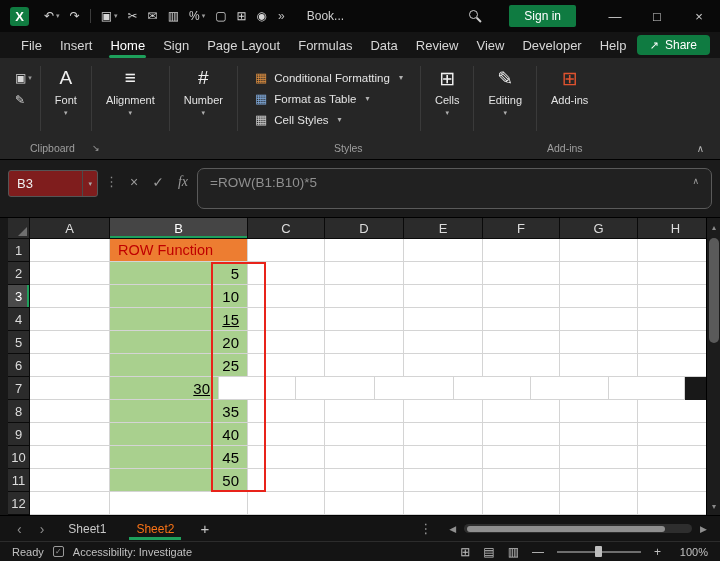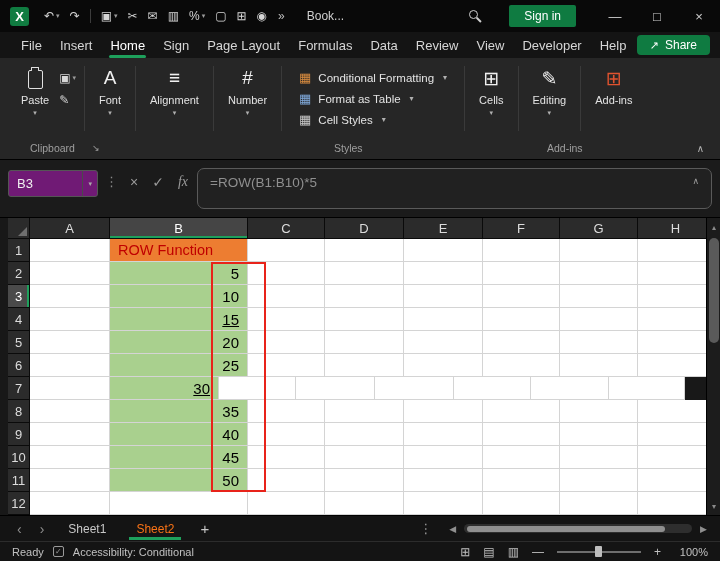--- a/index.html
+++ b/index.html
@@ -49,21 +49,21 @@
   .style-ico { font-size:13px; }
   .style-caret { font-size:8px; color:#b0b0b0; margin-left:2px; }
   .addins-ico { color:#E0532F; }
   .ribbon-labels { height:22px; position:relative; font-size:10.5px; color:#9f9f9f; }
   .glabel { position:absolute; top:50%; transform:translateY(-50%); }
   .launcher { position:absolute; top:50%; transform:translateY(-50%); font-size:9px; color:#9f9f9f; }
   .collapse { position:absolute; right:16px; top:50%; transform:translateY(-50%); font-size:10px; color:#b5b5b5; }
 
   
   .formulabar { height:58px; background:#1b1b1b; display:flex; align-items:flex-start; padding:8px 8px 8px 8px; gap:4px; flex:0 0 auto; border-bottom:1px solid #000; }
-  .namebox { width:90px; height:27px; background:#701a75; border:1px solid #555; border-radius:3px; display:flex; align-items:center; padding:0 0 0 8px; font-size:13px; color:#efefef; margin-top:2px; }
+  .namebox { width:90px; height:27px; background:#7f1d1d; border:1px solid #555; border-radius:3px; display:flex; align-items:center; padding:0 0 0 8px; font-size:13px; color:#efefef; margin-top:2px; }
   .nb-caret { margin-left:auto; border-left:1px solid #4a4a4a; padding:0 5px; font-size:7px; color:#ababab; height:100%; display:flex; align-items:center; }
   .fb-dots { color:#8a8a8a; font-size:13px; padding:6px 3px 0 3px; }
   .fb-ico { color:#9a9a9a; font-size:14px; padding:6px 5px 0 5px; }
   .fx { font-style:italic; font-family:"Liberation Serif", serif; font-size:14px; }
   .formula-field { flex:1; align-self:stretch; border:1px solid #5a5a5a; border-radius:7px; background:#212121; padding:6px 12px; color:#8f8f8f; font-size:13.5px; position:relative; }
   .fb-collapse { position:absolute; right:12px; top:7px; color:#9a9a9a; font-size:9px; }
 
   
   .gridwrap { height:297px; background:#181818; position:relative; overflow:hidden; flex:0 0 auto; }
   .sheet { position:absolute; left:8px; top:0; }
@@ -183,27 +183,20 @@
       </div>
     <span class="share-btn">
       <span class="share-ico">↗</span>
       <span>Share</span>
     </span>
   </div>
 
   <div class="ribbon">
     <div class="ribbon-main">
       <div class="rgroup">
-        <div class="bigbtn">
-          <span class="bicon">
-              <span class="clip"></span>
-            </span>
-          <span>Paste</span>
-          <span class="bcaret">▾</span>
-        </div>
         <div class="smallcol">
             <span class="smallbtn">
               <span>▣</span>
               <span class="qat-caret">▾</span>
             </span>
             <span class="smallbtn">
               <span>✎</span>
             </span>
           </div>
       </div>
@@ -474,21 +467,21 @@
       <div class="hscroll">
         <div class="hthumb"></div>
       </div>
       <span class="h-arrow">▶</span>
     </div>
   </div>
 
   <div class="statusbar">
     <span>Ready</span>
     <span class="acc-icon">✓</span>
-    <span>Accessibility: Conditional</span>
+    <span>Accessibility: Investigate</span>
     <div class="sb-right">
       <span class="view-icons" style="display:flex; gap:13px;">
           <span class="view-ico">⊞</span>
           <span class="view-ico">▤</span>
           <span class="view-ico">▥</span>
         </span>
       <span class="zoom-sign">—</span>
       <div class="zoom-track">
         <div class="zoom-thumb"></div>
       </div>

